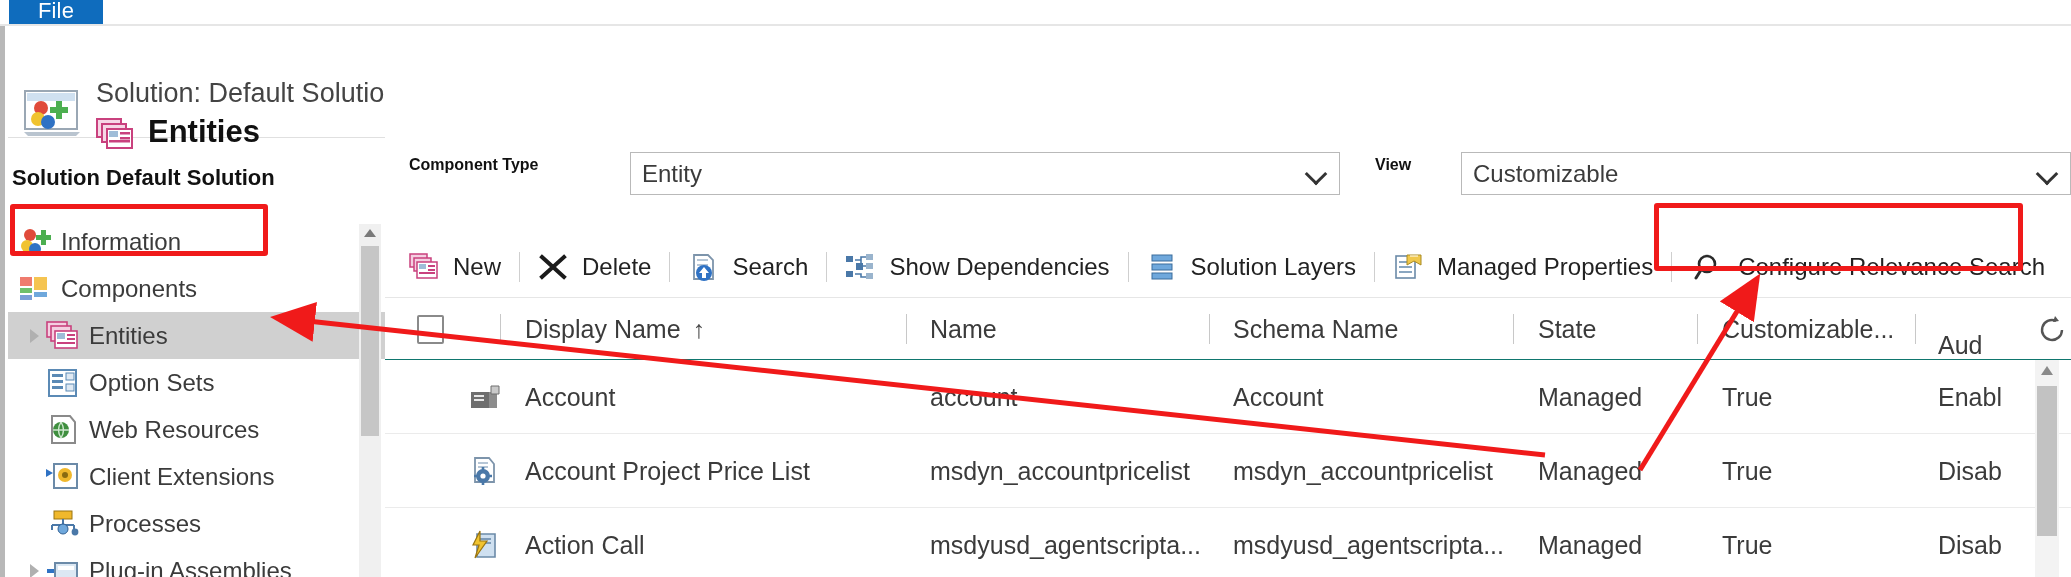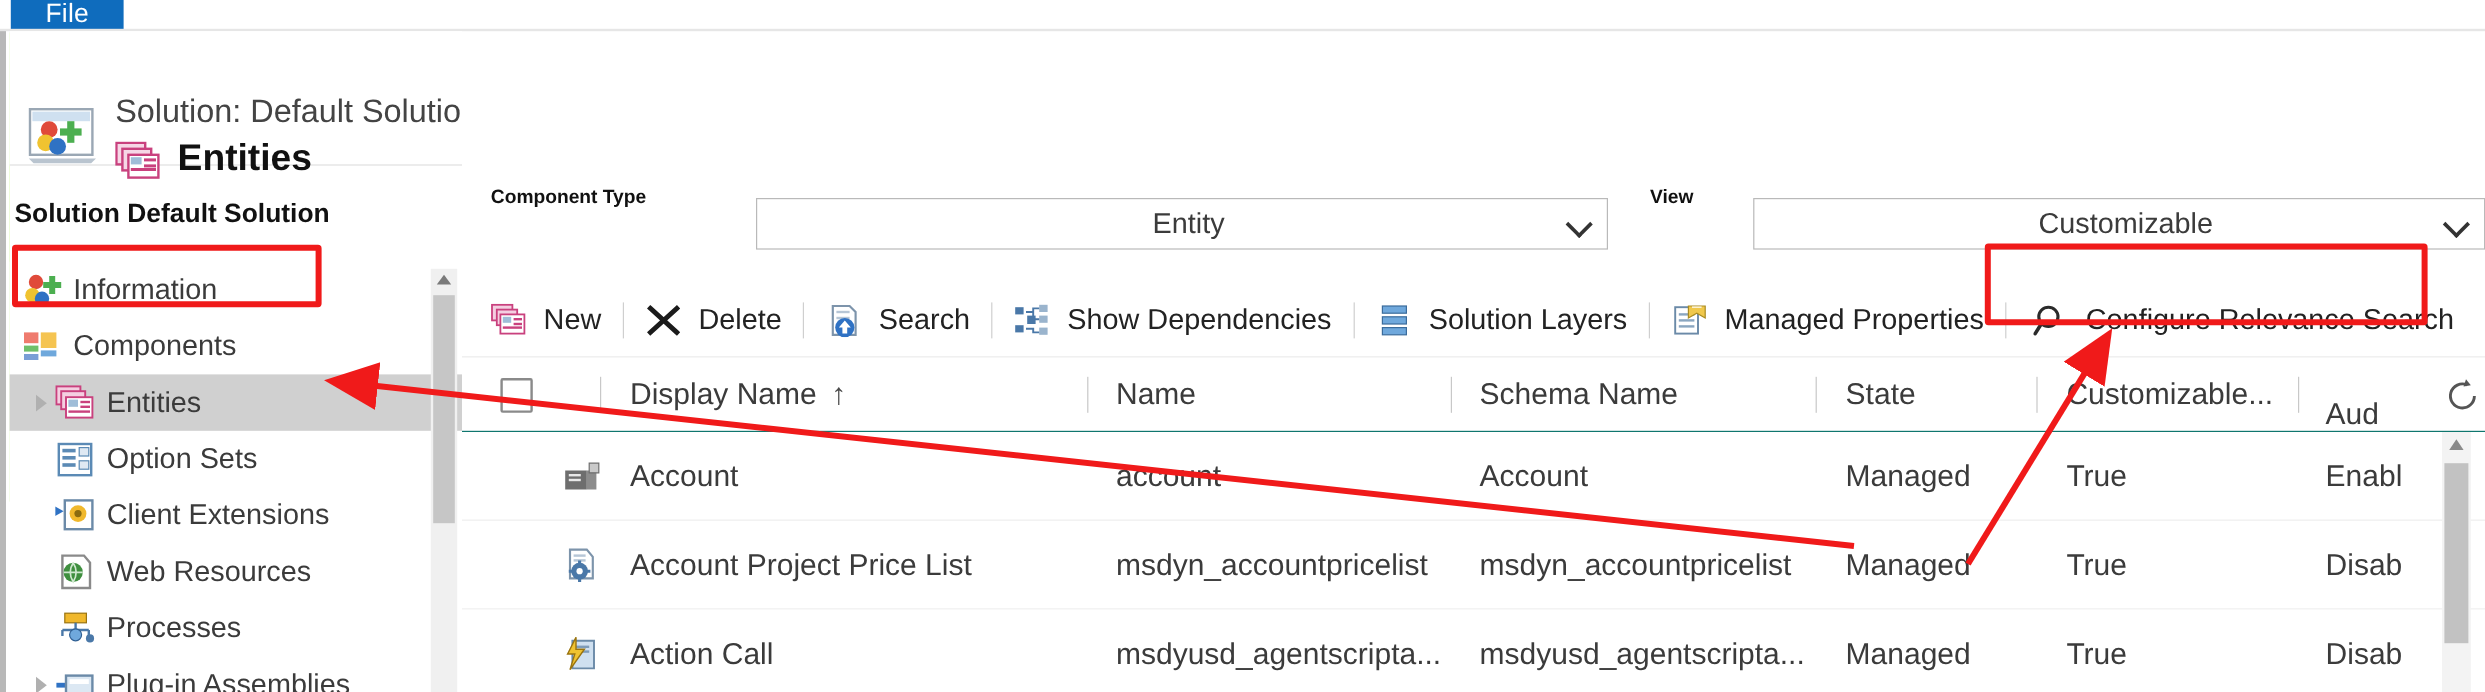--- a/index.html
+++ b/index.html
@@ -160,28 +160,27 @@
   .filterbar {
     position: absolute; left: 0; top: 116px;
     width: 1686px; height: 57px;
   }
   .flabel {
     position: absolute;
     font-size: 16px; font-weight: bold; color: #111;
     top: 14px;
   }
   .fselect {
-    position: absolute; top: 23px;
+    position: absolute; top: 10px;
     height: 43px;
     border: 1px solid #b9b9b9;
     background: #fff;
     font-size: 24px; color: #3b3b3b;
     display: flex; align-items: center;
     padding-left: 11px;
-    justify-content: center;
   }
   .fselect .chev {
     position: absolute; right: 14px; top: 13px;
     width: 17px; height: 17px;
   }
   .fselect .chev::after {
     content: "";
     position: absolute; left: 0; top: 0;
     width: 13px; height: 13px;
     border-right: 3px solid #333;
@@ -395,39 +394,39 @@
             <rect x="20" y="17" width="8" height="7" fill="#dfe9f3" stroke="#5b8ab5"></rect>
           </svg>
         </span>
         <span>Option Sets</span>
       </div>
 
       <div class="tree-item lvl1">
         <span class="twisty"></span>
         <span class="ticon">
           <svg viewBox="0 0 34 32" width="34" height="32">
+            <path d="M6 2 L24 2 L29 8 L29 29 L6 29 Z" fill="#ffffff" stroke="#8a8a8a" stroke-width="2"></path>
+            <circle cx="15" cy="16" r="8" fill="#3f8f3f"></circle>
+            <path d="M7 16 h16 M15 8 q5 8 0 16 q-5 -8 0 -16" stroke="#cfe8cf" fill="none" stroke-width="1.4"></path>
+          </svg>
+        </span>
+        <span>Web Resources</span>
+      </div>
+
+      <div class="tree-item lvl1">
+        <span class="twisty"></span>
+        <span class="ticon">
+          <svg viewBox="0 0 34 32" width="34" height="32">
             <path d="M0 8 L7 12 L0 16 Z" fill="#2f72c4"></path>
             <rect x="8" y="3" width="23" height="24" fill="#ffffff" stroke="#6b8aa8" stroke-width="2"></rect>
             <circle cx="19" cy="14" r="7" fill="#f0b82c"></circle>
             <circle cx="19" cy="14" r="3" fill="#8a6b10"></circle>
           </svg>
         </span>
         <span>Client Extensions</span>
-      </div>
-
-      <div class="tree-item lvl1">
-        <span class="twisty"></span>
-        <span class="ticon">
-          <svg viewBox="0 0 34 32" width="34" height="32">
-            <path d="M6 2 L24 2 L29 8 L29 29 L6 29 Z" fill="#ffffff" stroke="#8a8a8a" stroke-width="2"></path>
-            <circle cx="15" cy="16" r="8" fill="#3f8f3f"></circle>
-            <path d="M7 16 h16 M15 8 q5 8 0 16 q-5 -8 0 -16" stroke="#cfe8cf" fill="none" stroke-width="1.4"></path>
-          </svg>
-        </span>
-        <span>Web Resources</span>
       </div>
 
       <div class="tree-item lvl1">
         <span class="twisty"></span>
         <span class="ticon">
           <svg viewBox="0 0 34 32" width="34" height="32">
             <rect x="8" y="3" width="18" height="8" fill="#f0b82c" stroke="#9a7410"></rect>
             <path d="M17 11 v6 M6 17 h22 M6 17 v5 M28 17 v5" stroke="#4a78a8" stroke-width="2" fill="none"></path>
             <circle cx="17" cy="21" r="5" fill="#6fa8dc" stroke="#2f5f93"></circle>
             <circle cx="29" cy="24" r="3.4" fill="#4a78a8"></circle>

